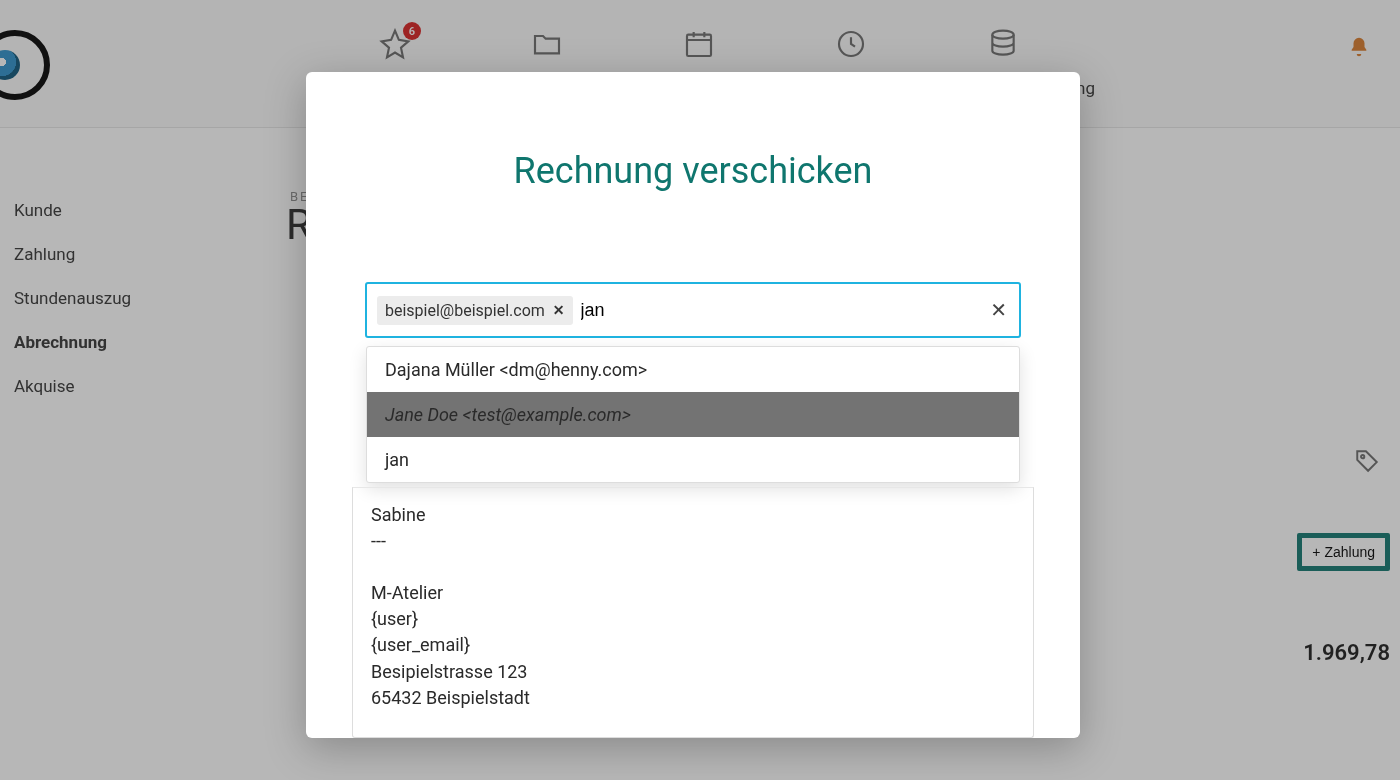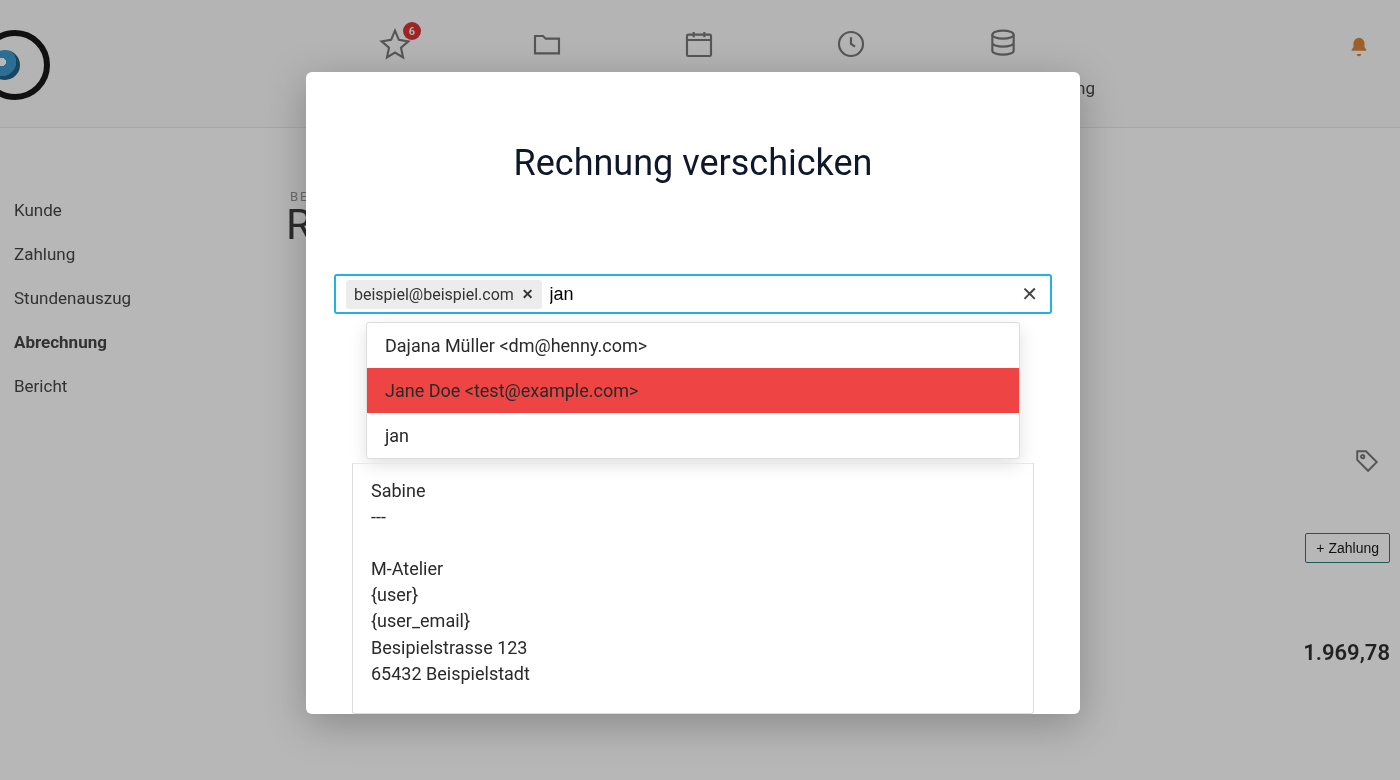--- a/index.html
+++ b/index.html
@@ -19,39 +19,39 @@
 
   .page { display: flex; height: calc(100% - 128px); }
   .sidebar { width: 220px; padding: 60px 0 0 0; }
   .crumb { font-size: 13px; letter-spacing: 2px; color: #8b8b8b; margin: 4px 0 10px 290px; position: absolute; top: 185px; }
   .page-title { font-size: 42px; font-weight: 400; color: #2a2a2a; margin: 0 0 0 286px; position: absolute; top: 200px; }
   .side-item { padding: 12px 14px; font-size: 17px; color: #333; cursor: pointer; }
   .side-item.active { font-weight: 700; }
 
   .content { flex: 1; padding: 170px 0 0 60px; position: relative; }
   .tag-icon { position: absolute; top: 320px; right: 20px; color: #6a6a6a; }
-  .pay-btn { position: absolute; top: 405px; right: 10px; border: 1px solid #0f766e; background: #fff; padding: 6px 10px; font-size: 14px; border-radius: 2px; }
+  .pay-btn { position: absolute; top: 405px; right: 10px; border: 5px solid #0f766e; background: #fff; padding: 6px 10px; font-size: 14px; border-radius: 2px; }
   .amount { position: absolute; top: 512px; right: 10px; font-size: 22px; font-weight: 600; }
 
   
   .scrim { position: absolute; inset: 0; background: rgba(50,50,50,0.35); }
 
   
   .modal { position: absolute; top: 72px; left: 306px; width: 774px; background: #fff; border-radius: 6px; box-shadow: 0 10px 40px rgba(0,0,0,0.25); padding: 70px 0 0 0; }
-  .modal h1 { font-size: 36px; font-weight: 400; text-align: center; color: #0f172a; margin-bottom: 90px; }
+  .modal h1 { font-size: 36px; font-weight: 400; text-align: center; color: #0f766e; margin-bottom: 90px; margin-top: 8px; }
 
-  .recipient-field { margin: 0 28px; border: 2px solid #1fb3e0; border-radius: 3px; height: 40px; display: flex; align-items: center; padding: 0 10px; gap: 8px; position: relative; }
+  .recipient-field { margin: 0 59px; border: 2px solid #1fb3e0; border-radius: 3px; height: 56px; display: flex; align-items: center; padding: 0 10px; gap: 8px; position: relative; }
   .chip { background: #ececec; border-radius: 3px; padding: 5px 8px; font-size: 16px; color: #333; display: inline-flex; align-items: center; gap: 8px; }
   .chip .x { font-weight: 700; cursor: pointer; font-size: 14px; }
   .recip-input { border: none; outline: none; font-size: 18px; flex: 1; background: transparent; }
   .clear-btn { position: absolute; right: 12px; top: 50%; transform: translateY(-50%); font-size: 20px; color: #444; cursor: pointer; }
 
   .autocomplete { margin: 8px 60px 0; border: 1px solid #ddd; border-radius: 3px; box-shadow: 0 6px 18px rgba(0,0,0,0.12); background: #fff; overflow: hidden; }
   .ac-item { padding: 12px 18px; font-size: 18px; color: #2a2a2a; cursor: pointer; }
-  .ac-item.hl { background: #ef4444; }
+  .ac-item.hl { background: #737373; font-style: italic; }
 
   .body-preview { margin: 4px 46px 0; border: 1px solid #ddd; border-top: 1px solid #e7e7e7; border-radius: 0 0 3px 3px; padding: 14px 18px 26px; font-size: 18px; line-height: 1.45; color: #2a2a2a; white-space: pre-line; min-height: 220px; }
 
   svg { display: block; }
 </style>
 </head>
 <body>
 
 <div class="app">
 
@@ -104,21 +104,21 @@
 
   <div class="crumb">BE</div>
   <div class="page-title">R</div>
 
   <div class="page">
     <div class="sidebar">
       <div class="side-item">Kunde</div>
       <div class="side-item">Zahlung</div>
       <div class="side-item">Stundenauszug</div>
       <div class="side-item active">Abrechnung</div>
-      <div class="side-item">Bericht</div>
+      <div class="side-item">Akquise</div>
     </div>
 
     <div class="content">
       <div class="tag-icon">
         <svg viewBox="0 0 24 24" width="26" height="26" stroke="#6a6a6a" fill="none" stroke-width="1.8">
             <path d="M3 3h8l10 10-8 8L3 11z"></path>
             <circle cx="8" cy="8" r="1.5"></circle>
           </svg>
       </div>
       <button class="pay-btn">+ Zahlung</button>

